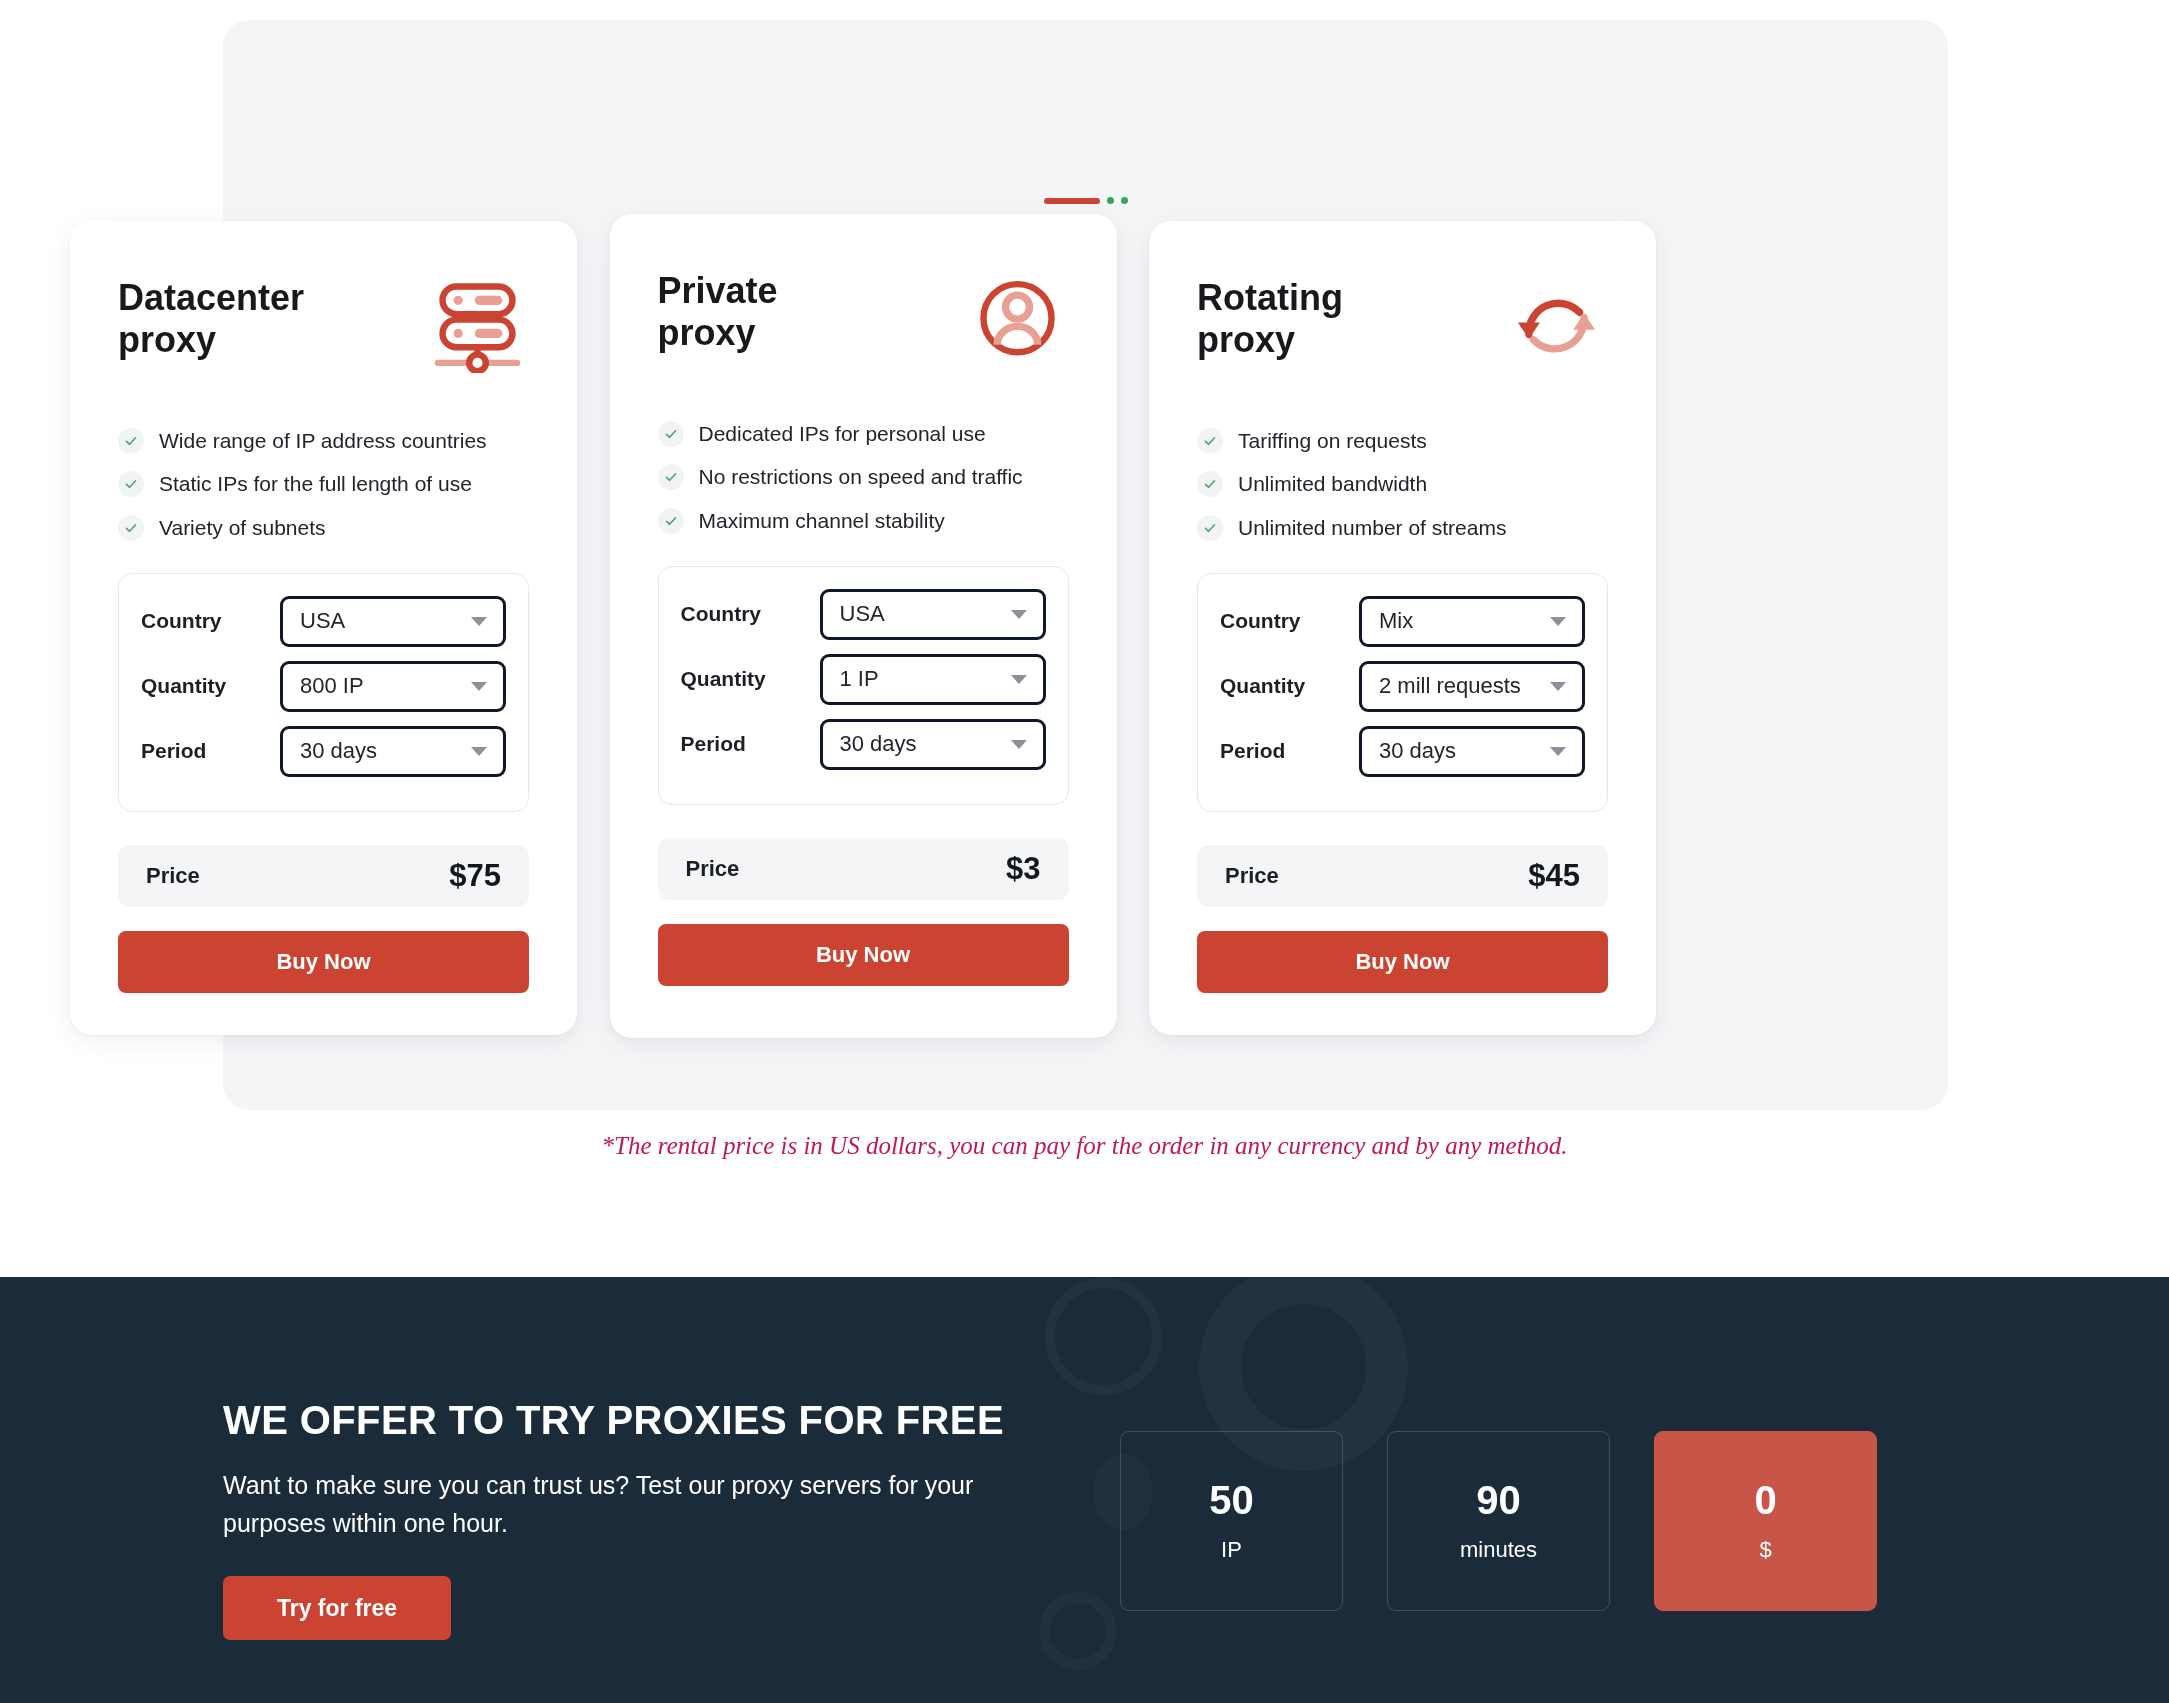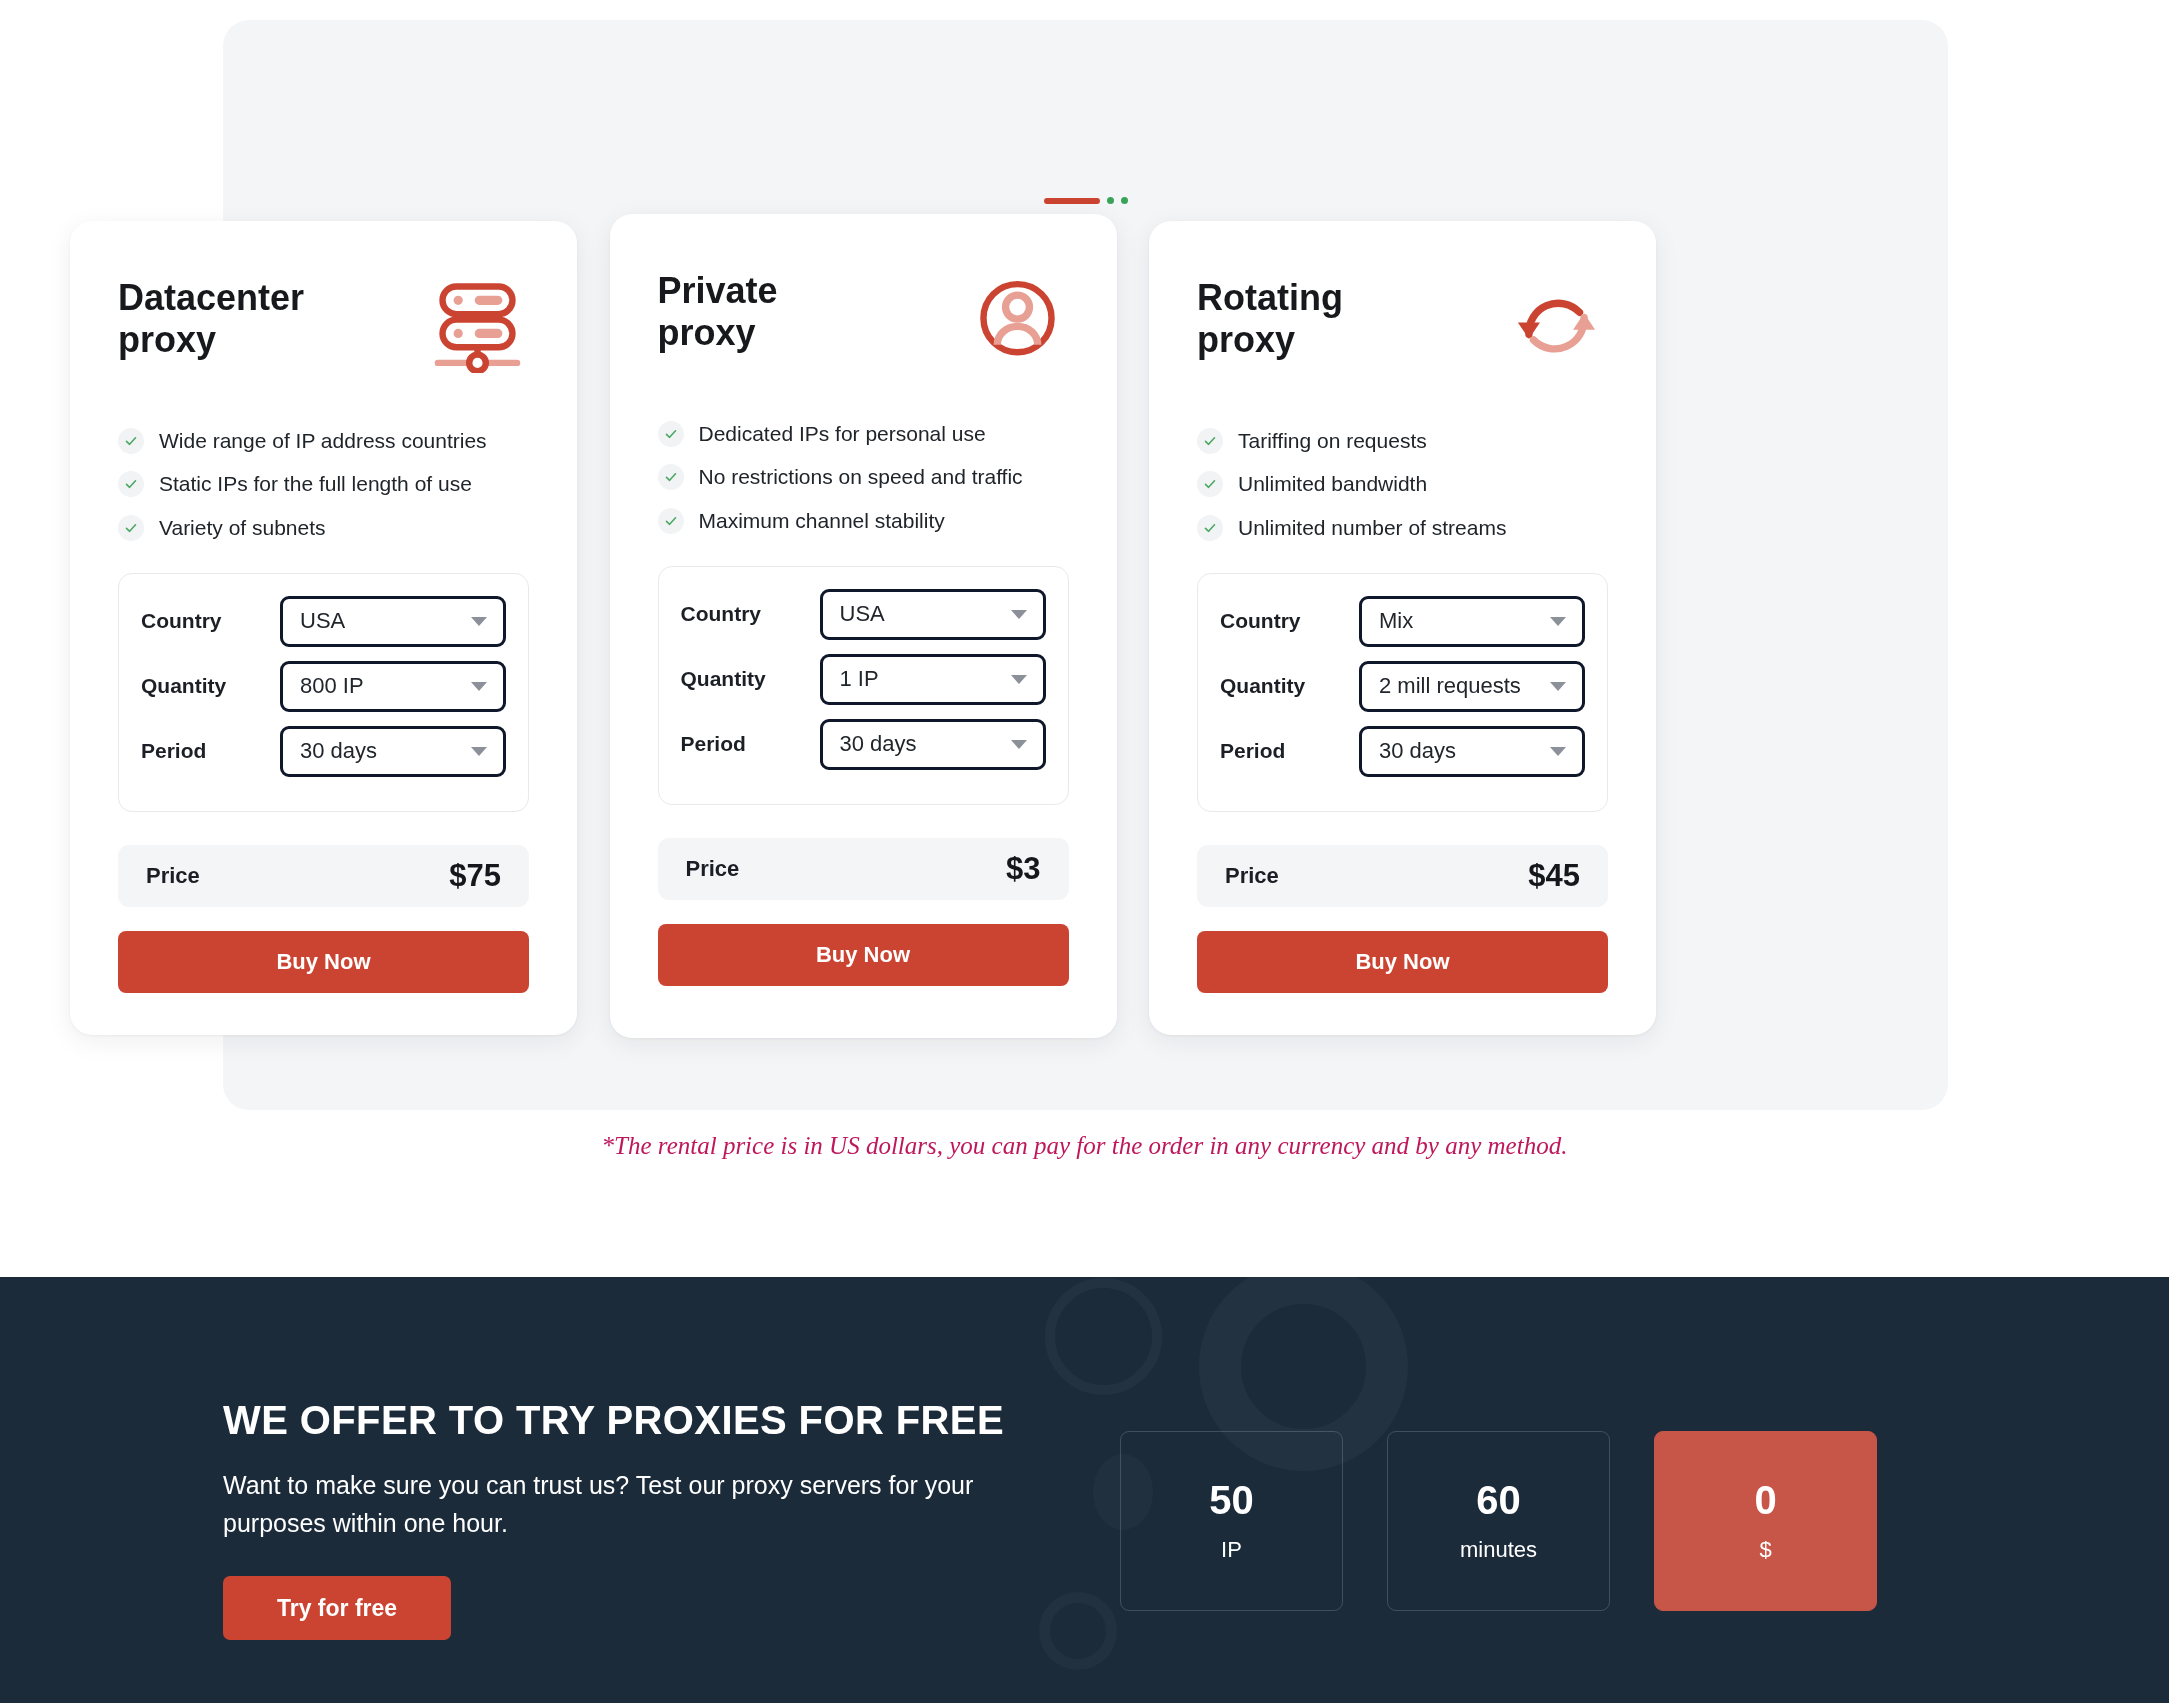--- a/index.html
+++ b/index.html
@@ -585,21 +585,21 @@
       <div class="dark-title">WE OFFER TO TRY PROXIES FOR FREE</div>
       <div class="dark-sub">Want to make sure you can trust us? Test our proxy servers for your purposes within one hour.</div>
       <button class="try-btn">Try for free</button>
 
       <div class="stats">
         <div class="stat">
           <span class="stat-value">50</span>
           <span class="stat-unit">IP</span>
         </div>
         <div class="stat">
-          <span class="stat-value">60</span>
+          <span class="stat-value">90</span>
           <span class="stat-unit">minutes</span>
         </div>
         <div class="stat accent">
           <span class="stat-value">0</span>
           <span class="stat-unit">$</span>
         </div>
       </div>
     </div>
   </div>
 

